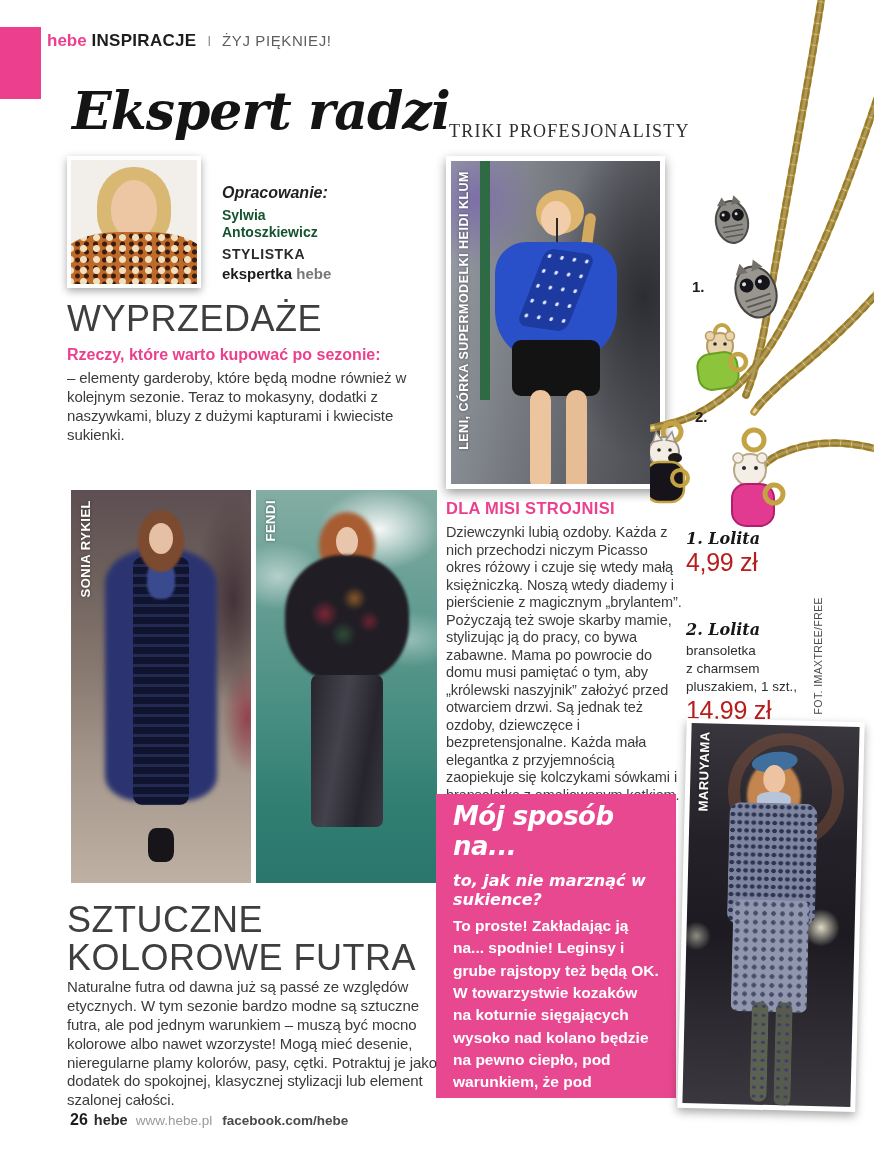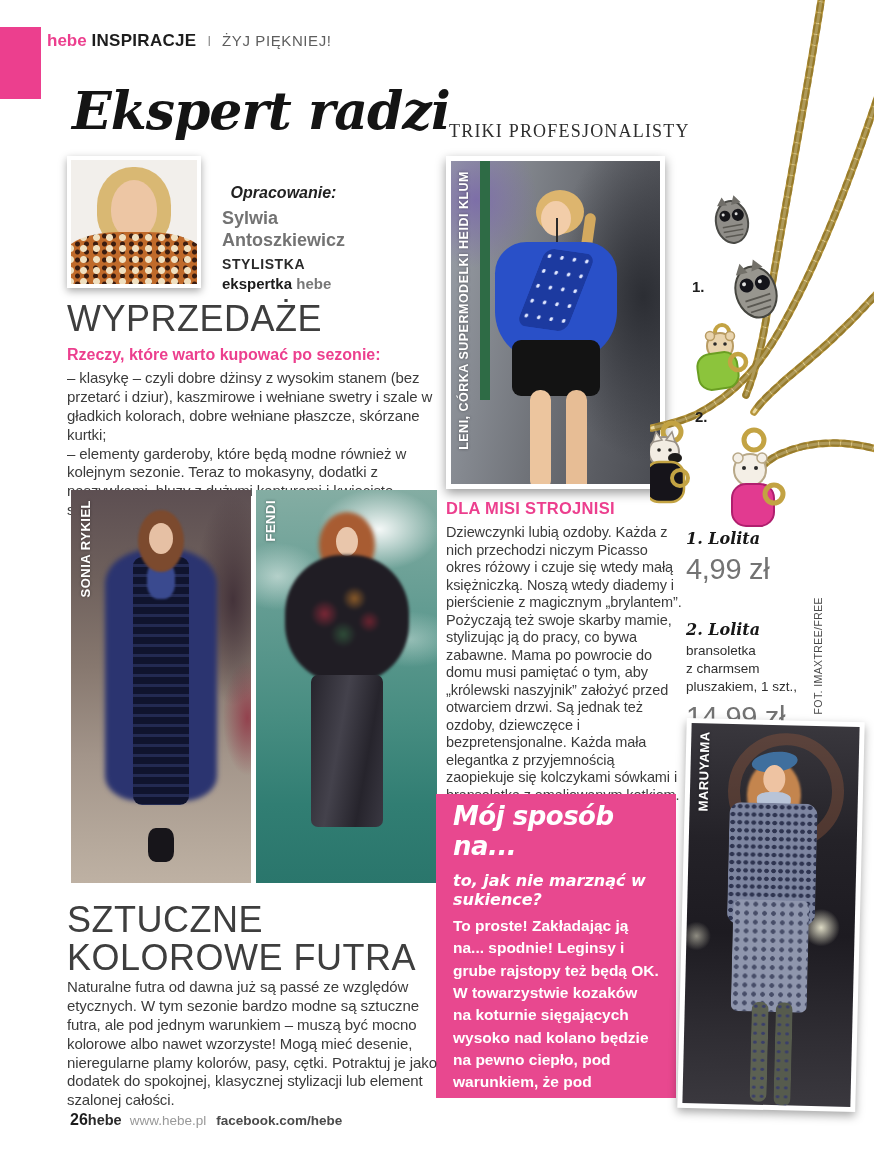--- a/index.html
+++ b/index.html
@@ -22,22 +22,22 @@
   
   .author-photo{left:67px;top:156px;width:126px;height:124px;background:#fff;padding:4px;
                 box-shadow:0 3px 8px rgba(0,0,0,.35);}
   .author-photo-inner{position:relative;width:100%;height:100%;background:#f2efeb;overflow:hidden;}
   .a-hair{left:50%;top:6%;width:74px;height:80px;margin-left:-37px;background:#d9b873;border-radius:48% 48% 40% 40%;}
   .a-face{left:50%;top:16%;width:46px;height:58px;margin-left:-23px;background:#edc6a4;border-radius:50% 50% 46% 46%;}
   .a-top{left:50%;bottom:-6px;width:140px;height:58px;margin-left:-70px;background:#c06a2a;border-radius:40% 40% 0 0;
          background-image:radial-gradient(circle 3px,#f0e0c0 3px,transparent 4px),radial-gradient(circle 2px,#3a1c10 2px,transparent 3px);
          background-size:13px 11px,9px 8px;}
   .author-text{left:222px;top:183px;line-height:1.3;}
-  .a-label{font-style:italic;font-weight:bold;font-size:16px;color:#222;margin-bottom:3px;text-align:center;}
-  .a-name{font-weight:bold;font-size:18px;color:#737373;line-height:1.25;}
+  .a-label{font-style:italic;font-weight:bold;font-size:16px;color:#222;margin-bottom:3px;}
+  .a-name{font-weight:bold;font-size:14px;color:#14532d;line-height:1.25;}
   .a-role{font-weight:bold;font-size:14px;color:#2a2a2a;letter-spacing:.6px;margin-top:3px;}
   .a-expert{font-size:15px;color:#1c1c1c;font-weight:bold;margin-top:1px;}
   .a-expert .hebe-gray{color:#777;font-weight:bold;}
 
   
   .big-heading{font-size:36px;color:#3e3e3e;font-weight:400;letter-spacing:.5px;line-height:1.06;}
   .pink-lead{font-size:16px;font-weight:bold;color:#ec3f8e;}
   .body-text{font-size:15px;line-height:1.26;color:#3b3b3b;letter-spacing:-.1px;}
 
   .wyp-heading{left:67px;top:300px;}
@@ -105,21 +105,21 @@
 
   
   .dla-heading{left:446px;top:499px;font-size:16.5px;font-weight:bold;color:#ec3f8e;letter-spacing:.3px;}
   .dla-body{left:446px;top:524px;width:236px;font-size:14.5px;line-height:1.21;color:#3b3b3b;letter-spacing:-.1px;}
 
   .product{position:absolute;left:686px;width:130px;}
   .product-1{top:529px;}
   .product-2{top:620px;}
   .p-name{font-family:"DejaVu Serif",serif;font-style:italic;font-weight:bold;font-size:16px;color:#171717;}
   .p-desc{font-size:13.5px;line-height:1.34;color:#2e2e2e;margin-top:3px;}
-  .p-price{font-size:29px;color:#737373;margin-top:5px;letter-spacing:-.3px;}
+  .p-price{font-size:25px;color:#b91c1c;letter-spacing:-.3px;}
 
   .credit{left:812px;top:597px;writing-mode:vertical-rl;transform:rotate(180deg);
           font-size:10.5px;color:#4a4a4a;letter-spacing:.4px;}
 
   
   .tip-box{left:436px;top:794px;width:240px;height:304px;background:#e8488f;color:#fff;
            padding:7px 17px;box-sizing:border-box;}
   .tip-title{font-family:"DejaVu Sans",sans-serif;font-style:italic;font-weight:bold;font-size:26px;letter-spacing:-.5px;}
   .tip-sub{font-style:italic;font-weight:bold;font-size:16px;margin-top:10px;font-family:"DejaVu Sans",sans-serif;}
   .tip-body{font-weight:bold;font-size:15.5px;line-height:1.44;margin-top:6px;}
@@ -144,21 +144,21 @@
             background-image:radial-gradient(circle 2px,#2e3450 2px,transparent 2.6px);background-size:7px 8px;}
   .m-skirt{left:50%;top:46%;width:76px;height:112px;margin-left:-38px;background-color:#8f96ad;border-radius:7px;
            background-image:radial-gradient(circle 2px,#474d68 2px,transparent 2.6px);background-size:9px 9px;}
   .m-boot1{left:40%;top:73%;width:17px;height:100px;background:#5c6152;border-radius:8px;
            background-image:radial-gradient(circle 1.5px,#3a3f68 1.5px,transparent 2px);background-size:8px 9px;}
   .m-boot2{left:54%;top:73%;width:17px;height:104px;background:#565b4d;border-radius:8px;
            background-image:radial-gradient(circle 1.5px,#3a3f68 1.5px,transparent 2px);background-size:8px 9px;}
 
   
   .footer{left:70px;top:1111px;font-size:13.5px;color:#888;white-space:nowrap;}
-  .f-page{font-size:16px;font-weight:bold;color:#1d1d1d;}
+  .f-page{font-size:16px;font-weight:bold;color:#1d1d1d;margin-right:6px;}
   .f-brand{font-weight:bold;color:#2a2a2a;font-size:14.5px;margin-right:8px;}
   .f-web{color:#999;margin-right:10px;}
   .f-fb{color:#4a4a4a;font-weight:bold;}
 </style>
 </head>
 <body>
 
 <div class="page">
 
   <div class="abs corner-square"></div>
@@ -182,21 +182,20 @@
     <div class="a-label">Opracowanie:</div>
     <div class="a-name">Sylwia</div>
     <div class="a-name">Antoszkiewicz</div>
     <div class="a-role">STYLISTKA</div>
     <div class="a-expert"><span>ekspertka</span> <span class="hebe-gray">hebe</span></div>
   </div>
 
   <div class="abs big-heading wyp-heading">WYPRZEDAŻE</div>
   <div class="abs pink-lead wyp-lead">Rzeczy, które warto kupować po sezonie:</div>
   <div class="abs body-text wyp-body">
-    <div>– klasykę – czyli dobre dżinsy z wysokim stanem (bez przetarć i dziur), kaszmirowe i wełniane swetry i szale w gładkich kolorach, dobre wełniane płaszcze, skórzane kurtki;</div>
     <div>– elementy garderoby, które będą modne również w kolejnym sezonie. Teraz to mokasyny, dodatki z naszywkami, bluzy z dużymi kapturami i kwieciste sukienki.</div>
   </div>
 
   <div class="photo sonia">
     <div class="abs s-coat"></div>
     <div class="abs s-dress"></div>
     <div class="abs s-bow"></div>
     <div class="abs s-hair"></div>
     <div class="abs s-face"></div>
     <div class="abs s-shoe"></div>

